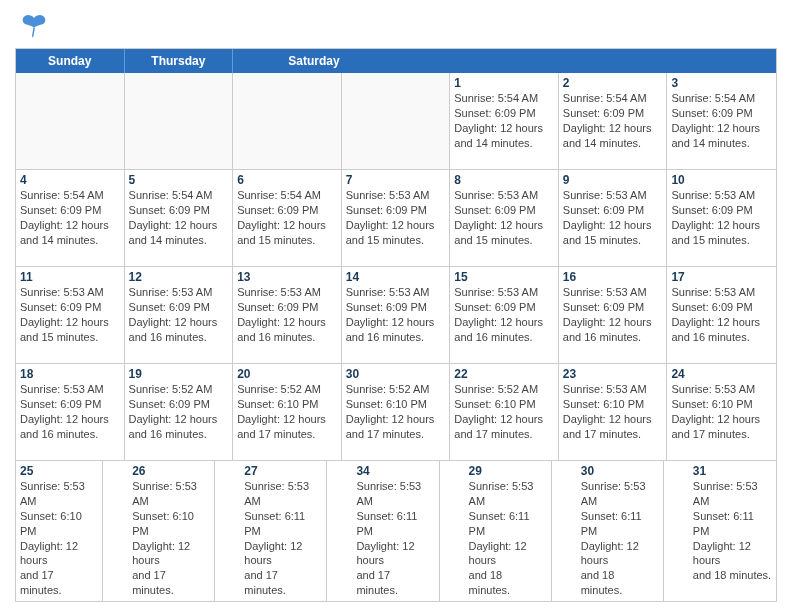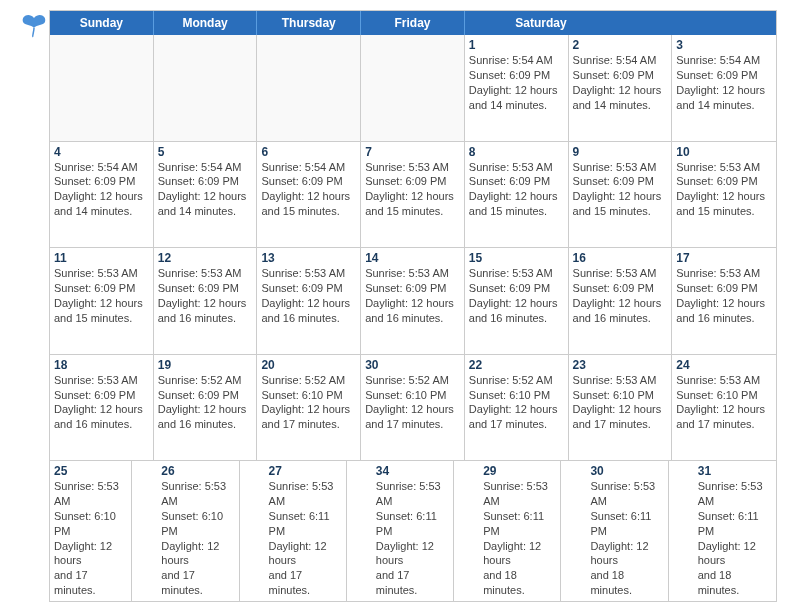--- a/index.html
+++ b/index.html
@@ -8,21 +8,21 @@
       background: #fff;
       width: 792px;
       height: 612px;
       overflow: hidden;
     }
     .page {
       width: 792px;
       height: 612px;
       padding: 10px 15px;
       display: flex;
-      flex-direction: row;
+      flex-direction: column;
     }
     .header {
       display: flex;
       justify-content: space-between;
       align-items: flex-start;
       margin-bottom: 6px;
     }
     .logo {
       display: flex;
       flex-direction: column;
@@ -126,23 +126,21 @@
     </div>
     <div class="title-area">
       <div class="month-title"></div>
       <div class="location"></div>
     </div>
   </div>
 
   <div class="calendar">
     <div class="cal-header">
     <div class="cal-header-cell">Sunday</div>
-        <div class="cal-header-cell">Monday</div>
         <div class="cal-header-cell">Thursday</div>
-        <div class="cal-header-cell">Friday</div>
         <div class="cal-header-cell">Saturday</div>
       </div>
     <div class="cal-body">
     <div class="cal-row">
           <div class="cal-cell empty"></div>
           <div class="cal-cell empty"></div>
           <div class="cal-cell empty"></div>
           <div class="cal-cell empty"></div>
           <div class="cal-cell">
             <div class="day-num">1</div>

